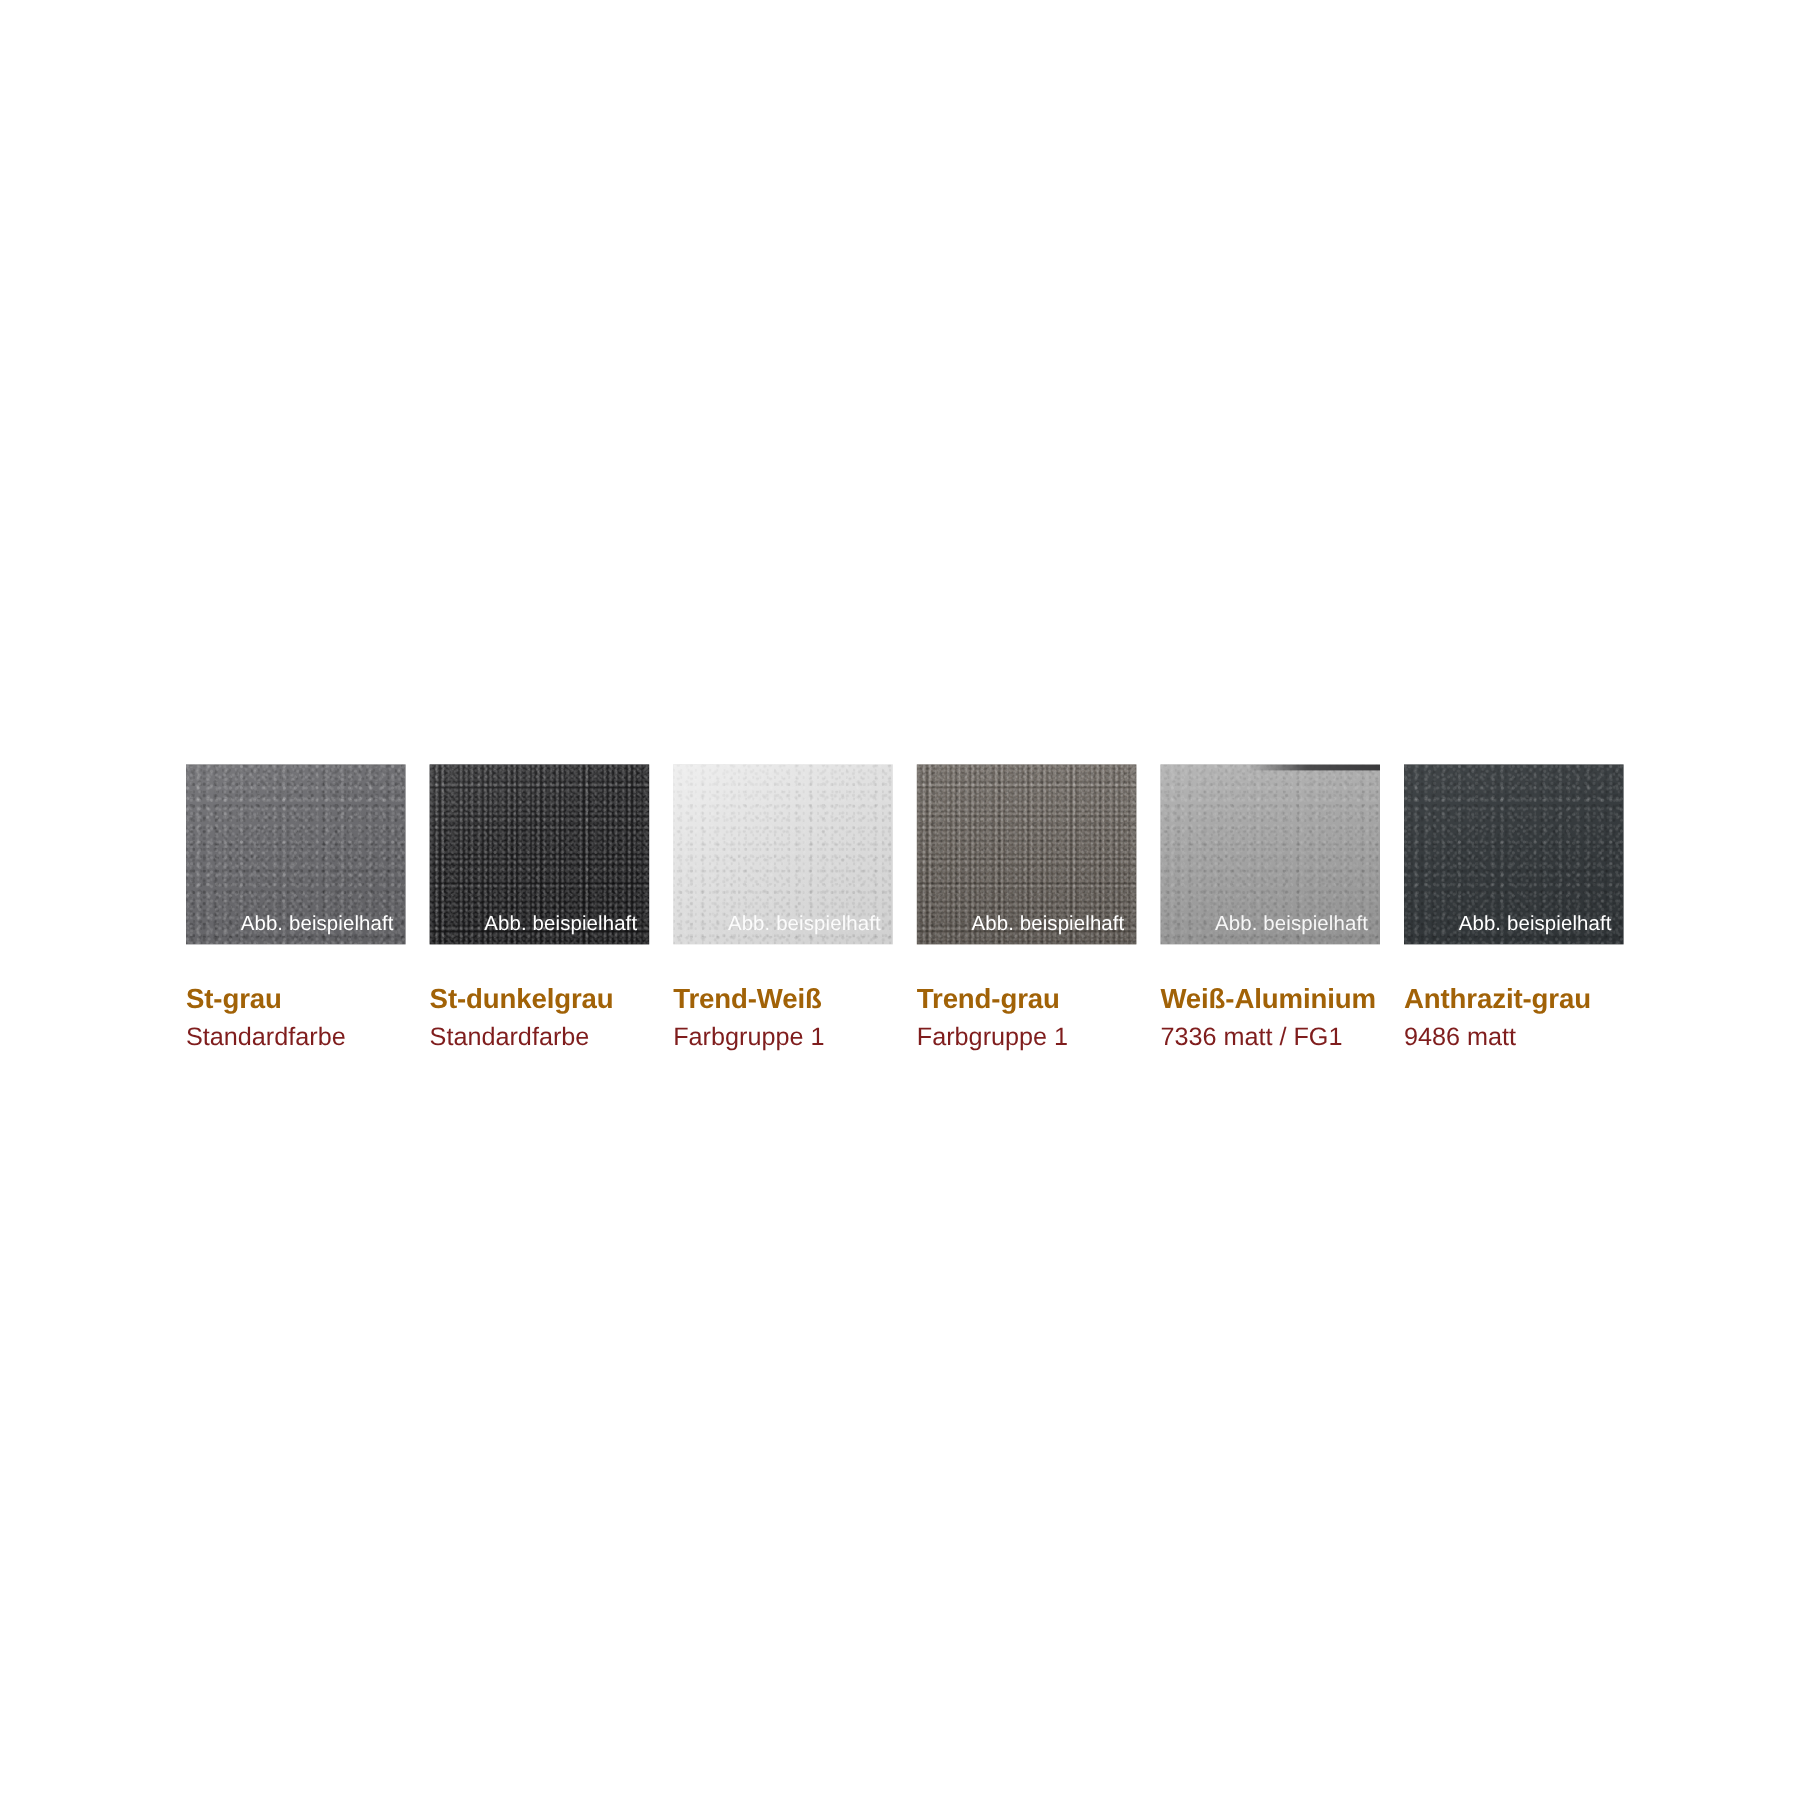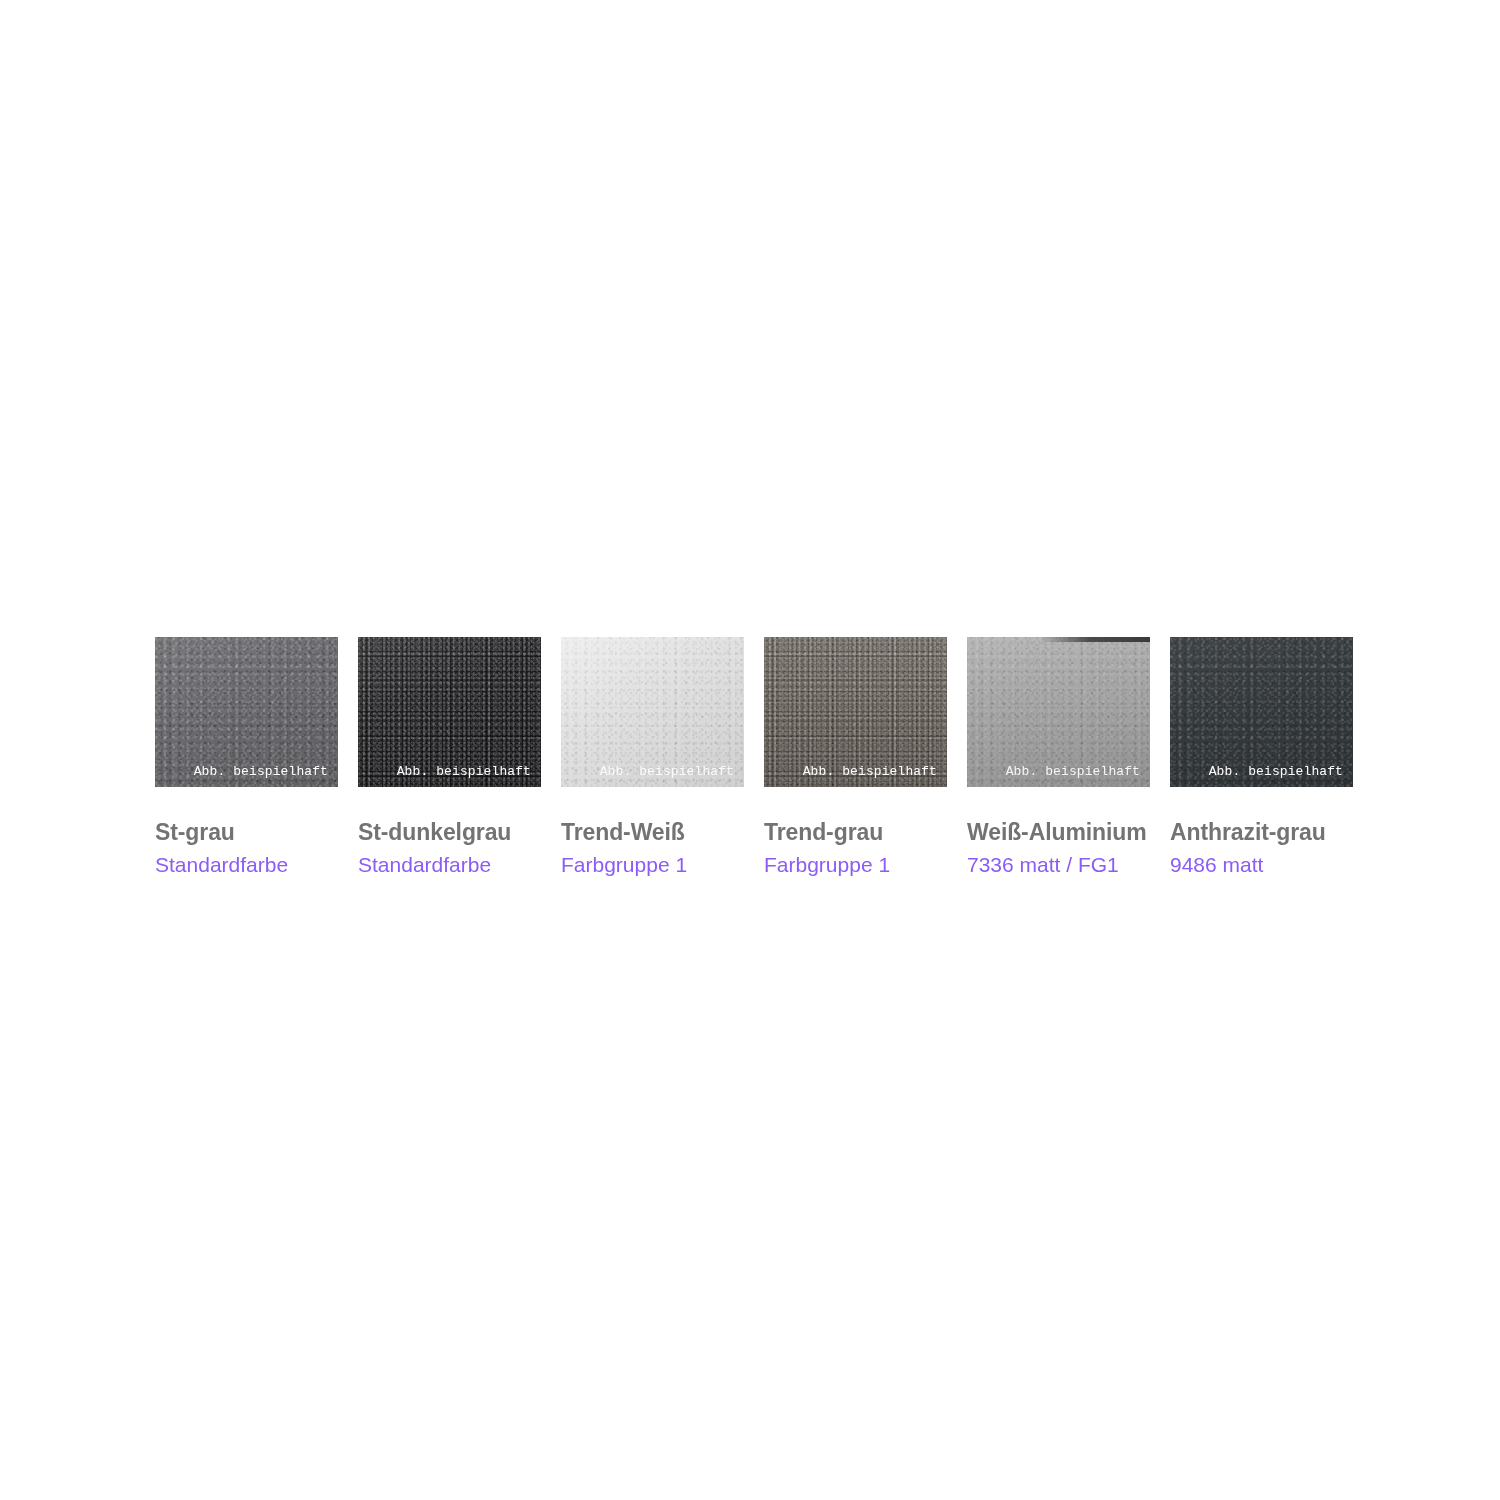--- a/index.html
+++ b/index.html
@@ -83,47 +83,47 @@
     top: 0;
     height: 5px;
     background: linear-gradient(90deg, rgba(60,60,62,0) 0%, rgba(58,58,60,0.85) 45%, rgba(52,52,54,0.95) 100%);
     pointer-events: none;
   }
 
   .tile-caption {
     position: absolute;
     right: 10px;
     bottom: 9px;
-    font-size: 13px;
+    font-size: 17px;
     line-height: 1;
     color: #ffffff;
-    font-family: Liberation Mono, monospace;
+    font-family: Liberation Sans, sans-serif;
     white-space: nowrap;
     letter-spacing: 0.1px;
     margin-top: 20px;
   }
   .tile-caption.dim {
     color: rgba(255,255,255,0.92);
   }
 
   .swatch-name {
     margin-top: 33px;
     font-size: 23px;
     font-weight: bold;
-    color: #737373;
+    color: #a16207;
     line-height: 1.1;
     letter-spacing: -0.1px;
     white-space: nowrap;
   }
 
   .swatch-sub {
     margin-top: 8px;
     font-size: 21px;
     font-weight: normal;
-    color: #8b5cf6;
+    color: #7f1d1d;
     line-height: 1.15;
     white-space: nowrap;
   }
 </style>
 </head>
 <body>
 
 <div id="color-swatch-board">
   <div class="swatch-row">
 

